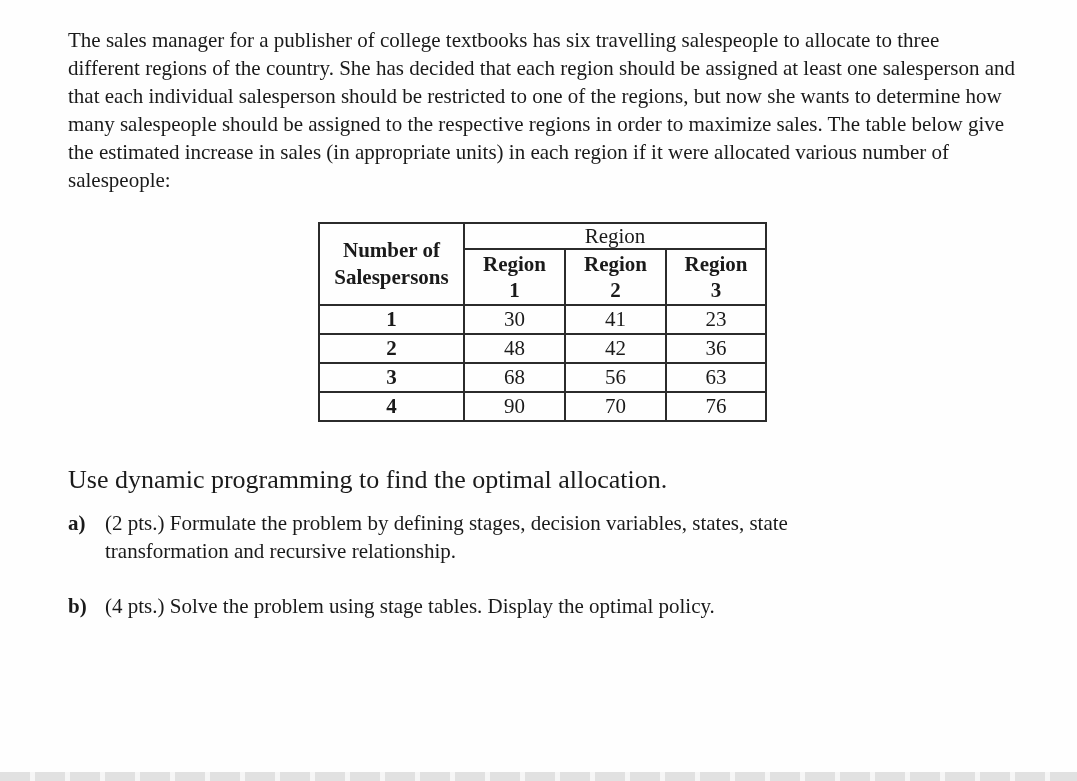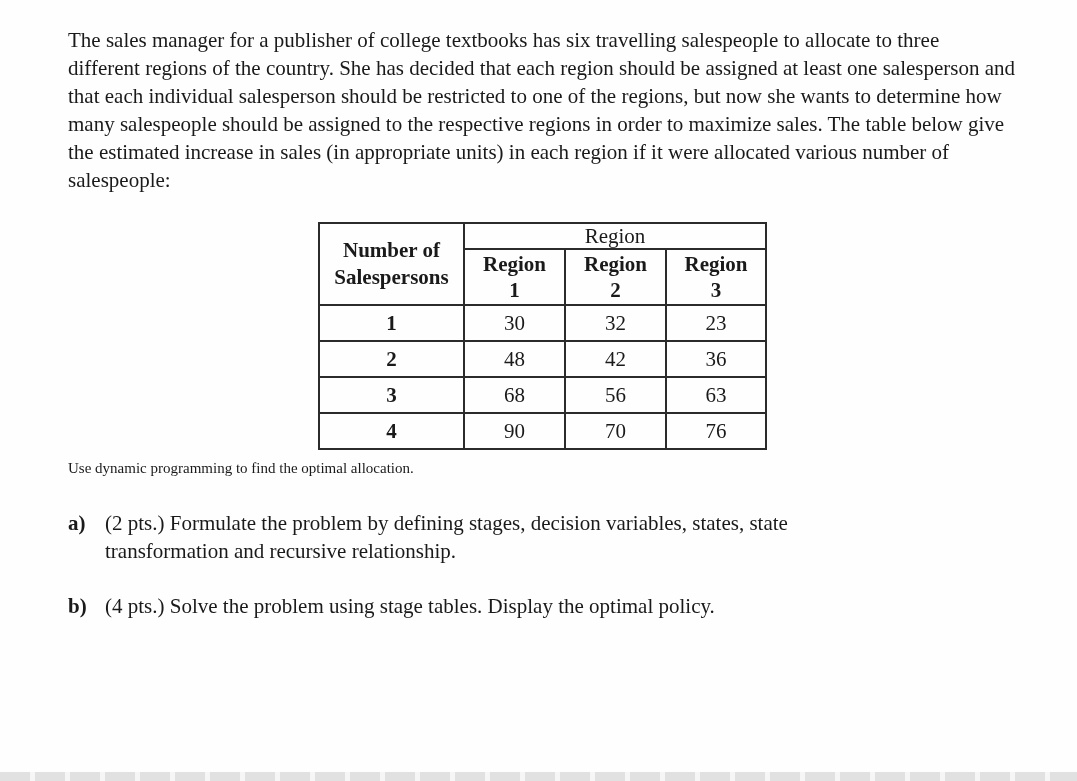--- a/index.html
+++ b/index.html
@@ -57,28 +57,28 @@
     padding: 2px 0;
   }
   .colh .num { display: block; }
   .rowlab {
     font-weight: bold;
     height: 27px;
     line-height: 25px;
   }
   .dcell {
     font-weight: normal;
-    height: 36px;
+    height: 29px;
     line-height: 25px;
   }
   .instruction {
     position: absolute;
     left: 68px;
-    top: 454px;
-    font-size: 15px;
+    top: 466px;
+    font-size: 26px;
     line-height: 28px;
   }
   .question {
     position: absolute;
     left: 68px;
     display: flex;
     align-items: flex-start;
     font-size: 21px;
     line-height: 28px;
   }
@@ -135,21 +135,21 @@
           <span class="num">2</span>
         </th>
         <th class="colh">
           <span>Region</span>
           <span class="num">3</span>
         </th>
       </tr>
       <tr>
         <th class="rowlab">1</th>
         <td class="dcell">30</td>
-        <td class="dcell">32</td>
+        <td class="dcell">41</td>
         <td class="dcell">23</td>
       </tr>
       <tr>
         <th class="rowlab">2</th>
         <td class="dcell">48</td>
         <td class="dcell">42</td>
         <td class="dcell">36</td>
       </tr>
       <tr>
         <th class="rowlab">3</th>

